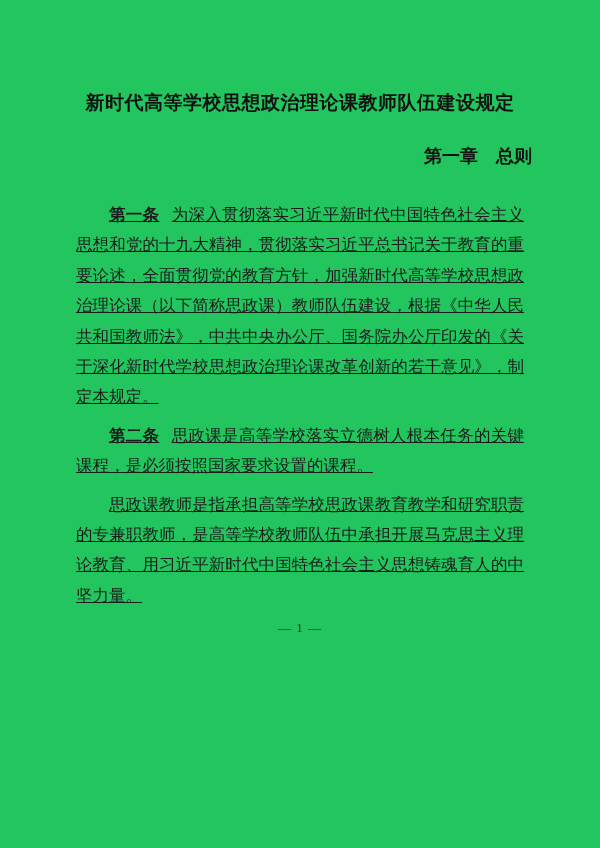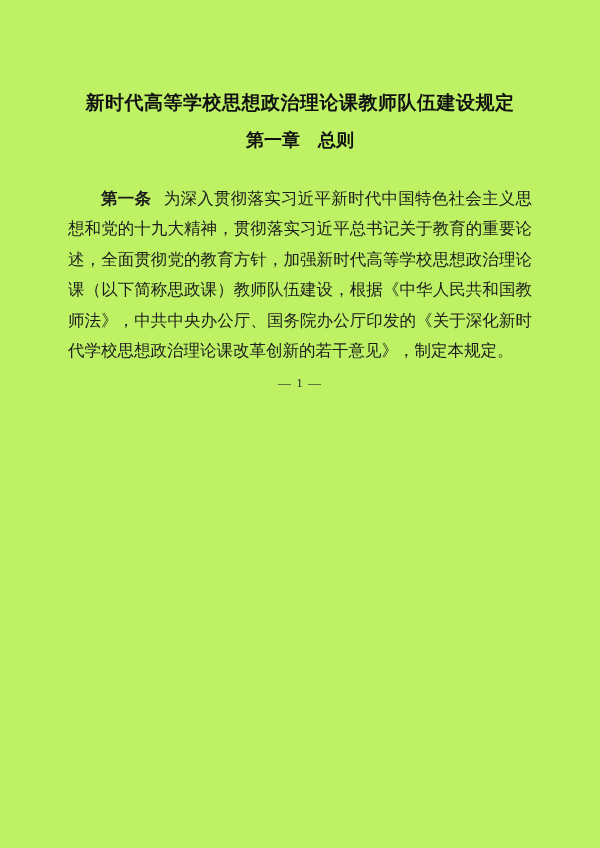--- a/index.html
+++ b/index.html
@@ -5,57 +5,58 @@
   html, body { margin: 0; padding: 0; }
   body {
     background: #e9e9e9;
     font-family: "Liberation Serif", serif;
   }
   .page {
     position: relative;
     width: 600px;
     height: 848px;
     margin: 0 auto;
-    background: #bef264;
+    background: #22c55e;
     box-sizing: border-box;
     padding: 90px 68px 12px 68px;
     color: #1a1a1a;
     overflow: hidden;
   }
   .doc-title {
     text-align: center;
     font-family: "Liberation Sans", sans-serif;
     font-weight: bold;
     font-size: 19px;
     line-height: 26px;
     letter-spacing: 0.5px;
     color: #111111;
   }
   .chapter-heading {
-    margin-top: 13px;
-    text-align: center;
+    margin-top: 29px;
+    text-align: right;
     font-family: "Liberation Sans", sans-serif;
     font-weight: bold;
     font-size: 18px;
     line-height: 22px;
     color: #111111;
   }
   .doc-body {
     margin-top: 33px;
     font-size: 16.5px;
     line-height: 30.4px;
     text-align: justify;
     text-justify: inter-character;
     color: #1c1c1c;
   }
   .para {
-    margin: 0;
+    margin: 8px;
     text-indent: 2em;
     word-break: break-all;
     line-break: strict;
+    text-decoration: underline;
   }
   .para .lead {
     font-weight: bold;
     margin-right: 0.75em;
   }
   .para .lead:empty {
     display: none;
     margin-right: 0;
   }
   .page-number {
@@ -75,21 +76,27 @@
   <div class="doc-title">新时代高等学校思想政治理论课教师队伍建设规定</div>
 
   <div class="chapter-heading">第一章　总则</div>
 
   <div class="doc-body">
 
     <p class="para">
       <span class="lead">第一条</span><span>为深入贯彻落实习近平新时代中国特色社会主义思想和党的十九大精神，贯彻落实习近平总书记关于教育的重要论述，全面贯彻党的教育方针，加强新时代高等学校思想政治理论课（以下简称思政课）教师队伍建设，根据《中华人民共和国教师法》，中共中央办公厅、国务院办公厅印发的《关于深化新时代学校思想政治理论课改革创新的若干意见》，制定本规定。</span>
     </p>
 
+    <p class="para">
+      <span class="lead">第二条</span><span>思政课是高等学校落实立德树人根本任务的关键课程，是必须按照国家要求设置的课程。</span>
+    </p>
 
+    <p class="para">
+      <span>思政课教师是指承担高等学校思政课教育教学和研究职责的专兼职教师，是高等学校教师队伍中承担开展马克思主义理论教育、用习近平新时代中国特色社会主义思想铸魂育人的中坚力量。</span>
+    </p>
 
 
 
   </div>
 
   <div class="page-number">— 1 —</div>
 
 </div>
 
 </body></html>

